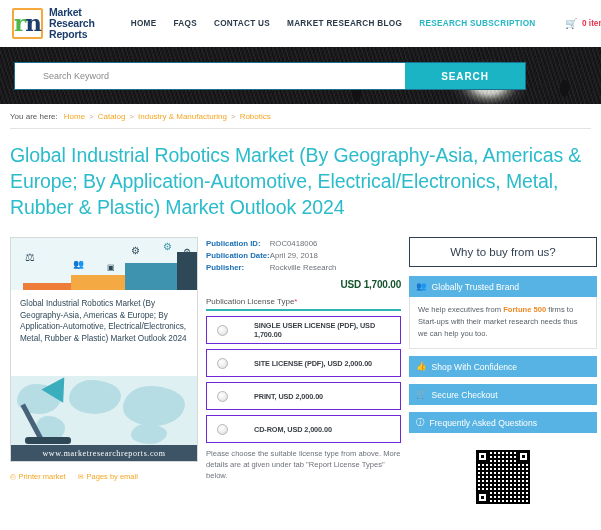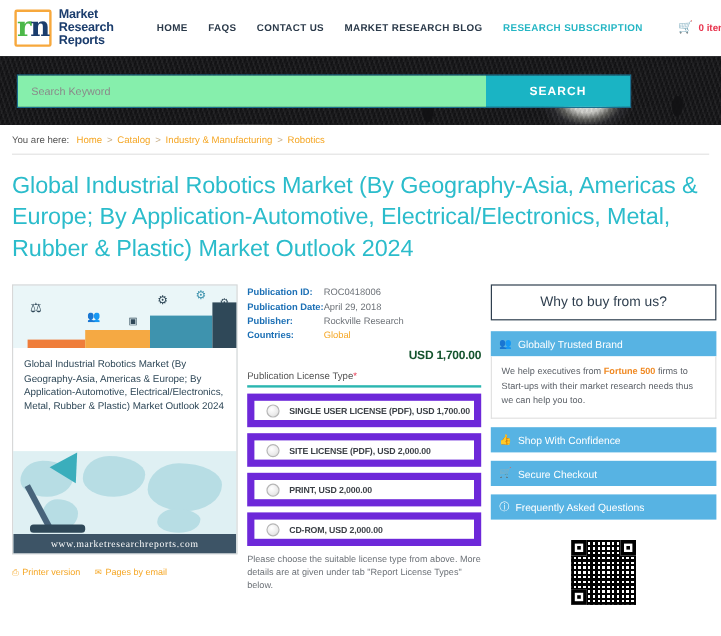--- a/index.html
+++ b/index.html
@@ -120,25 +120,25 @@
     left: 14px; top: 15px;
     width: 512px; height: 28px;
     display: flex;
     border: 1px solid #1a6e8e;
     z-index: 4;
   }
   .search-input {
     flex: 1;
     border: none;
     outline: none;
-    background: #86efac;
+    background: #ffffff;
     font-family: "Liberation Sans", sans-serif;
     font-size: 9px;
     color: #4c4c4c;
-    padding: 0 11px;
+    padding: 0 28px;
   }
   .search-input::placeholder { color: #8a8a8a; }
   .search-btn {
     width: 120px;
     background: #1ab4c4;
     border: none;
     color: #ffffff;
     font-family: "Liberation Sans", sans-serif;
     font-size: 10px;
     font-weight: 700;
@@ -302,26 +302,26 @@
     margin-top: 7px;
   }
   .lic-label .req { color: #e8344e; }
   .lic-divider {
     height: 2px;
     background: #2bb6b0;
     margin-top: 3px;
   }
   .lic-list { margin-top: 5px; }
   .lic-opt {
-    border: 6px solid #6d28d9;
+    border: 1px solid #6d28d9;
     height: 28px;
     display: flex;
     align-items: center;
     padding-left: 10px;
-    gap: 8px;
+    gap: 26px;
     margin-bottom: 5px;
     cursor: pointer;
     background: #fff;
   }
   .radio {
     width: 11px; height: 11px;
     border-radius: 50%;
     border: 1px solid #b6b6b6;
     background: radial-gradient(circle at 38% 34%, #ffffff 0%, #ededed 55%, #d6d6d6 100%);
     flex: 0 0 11px;
@@ -485,21 +485,21 @@
         <div class="map-blob" style="left:120px; top:48px; width:36px; height:20px;"></div>
         <div class="lamp-head"></div>
         <div class="lamp-arm"></div>
         <div class="lamp-base"></div>
         <div class="cover-url">www.marketresearchreports.com</div>
       </div>
     </div>
     <div class="cover-links">
       <a href="#">
         <span class="ic">⎙</span>
-        <span>Printer version</span>
+        <span>Printer market</span>
       </a>
       <a href="#">
         <span class="ic">✉</span>
         <span>Pages by email</span>
       </a>
     </div>
   </div>
 
   <div class="col-mid">
     <table class="detail-table">
@@ -508,24 +508,20 @@
         <td class="k">Publication ID:</td>
         <td class="v">ROC0418006</td>
       </tr>
       <tr>
         <td class="k">Publication Date:</td>
         <td class="v">April 29, 2018</td>
       </tr>
       <tr>
         <td class="k">Publisher:</td>
         <td class="v">Rockville Research</td>
-      </tr>
-      <tr>
-        <td class="k">Countries:</td>
-        <td class="v link">Global</td>
       </tr>
     </tbody>
       </table>
 
     <div class="price">USD 1,700.00</div>
 
     <div class="lic-label">
       <span>Publication License Type</span><span class="req">*</span>
     </div>
     <div class="lic-divider"></div>

